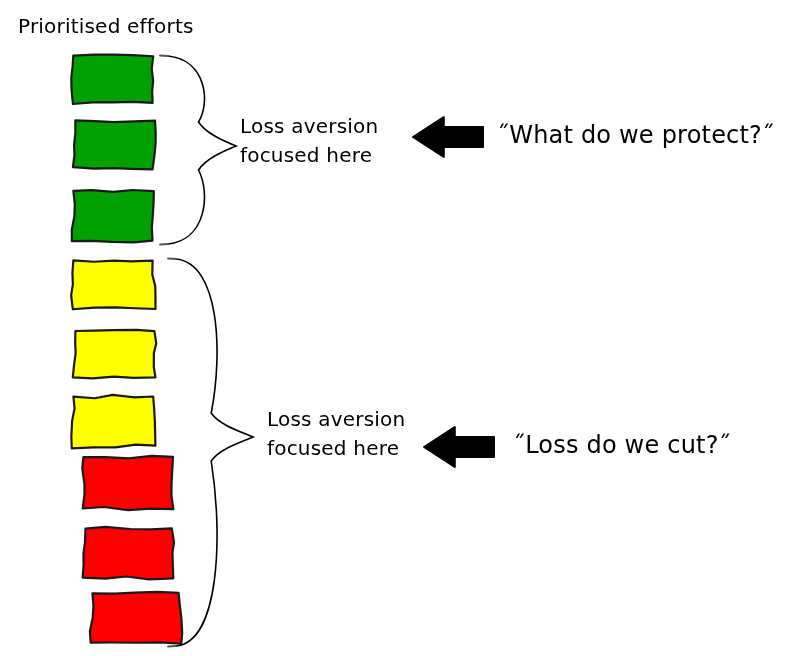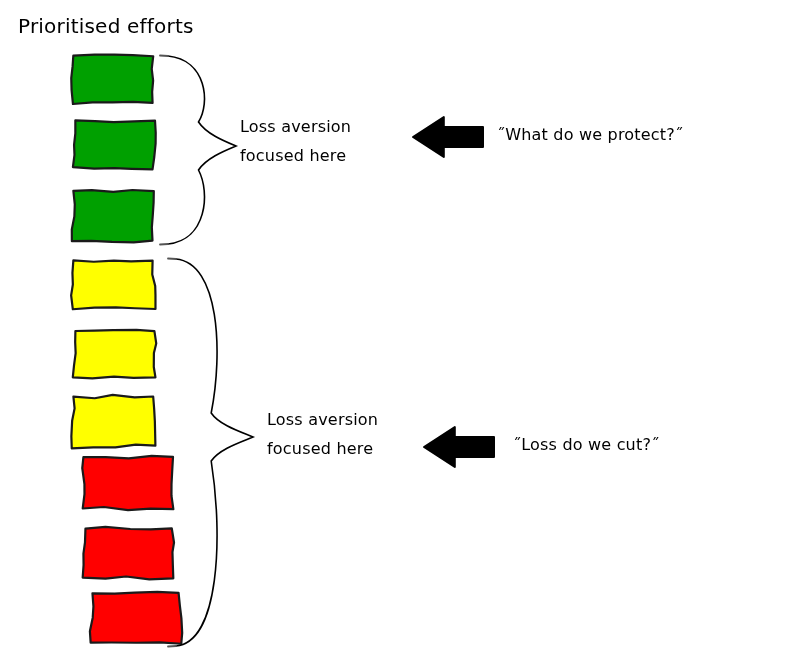--- a/index.html
+++ b/index.html
@@ -36,28 +36,28 @@
   }
   .svg-layer {
     position: absolute;
     left: 0; top: 0;
     width: 792px;
     height: 656px;
     overflow: visible;
   }
   .callout-label {
     position: absolute;
-    font-size: 16px;
+    font-size: 20px;
     line-height: 29px;
     white-space: nowrap;
     text-align: left;
   }
   .callout-quote {
     position: absolute;
-    font-size: 16px;
+    font-size: 24px;
     line-height: 30px;
     white-space: nowrap;
   }
   .effort-box { pointer-events: auto; }
 </style>
 </head>
 <body>
 
 <div id="stage">
 

